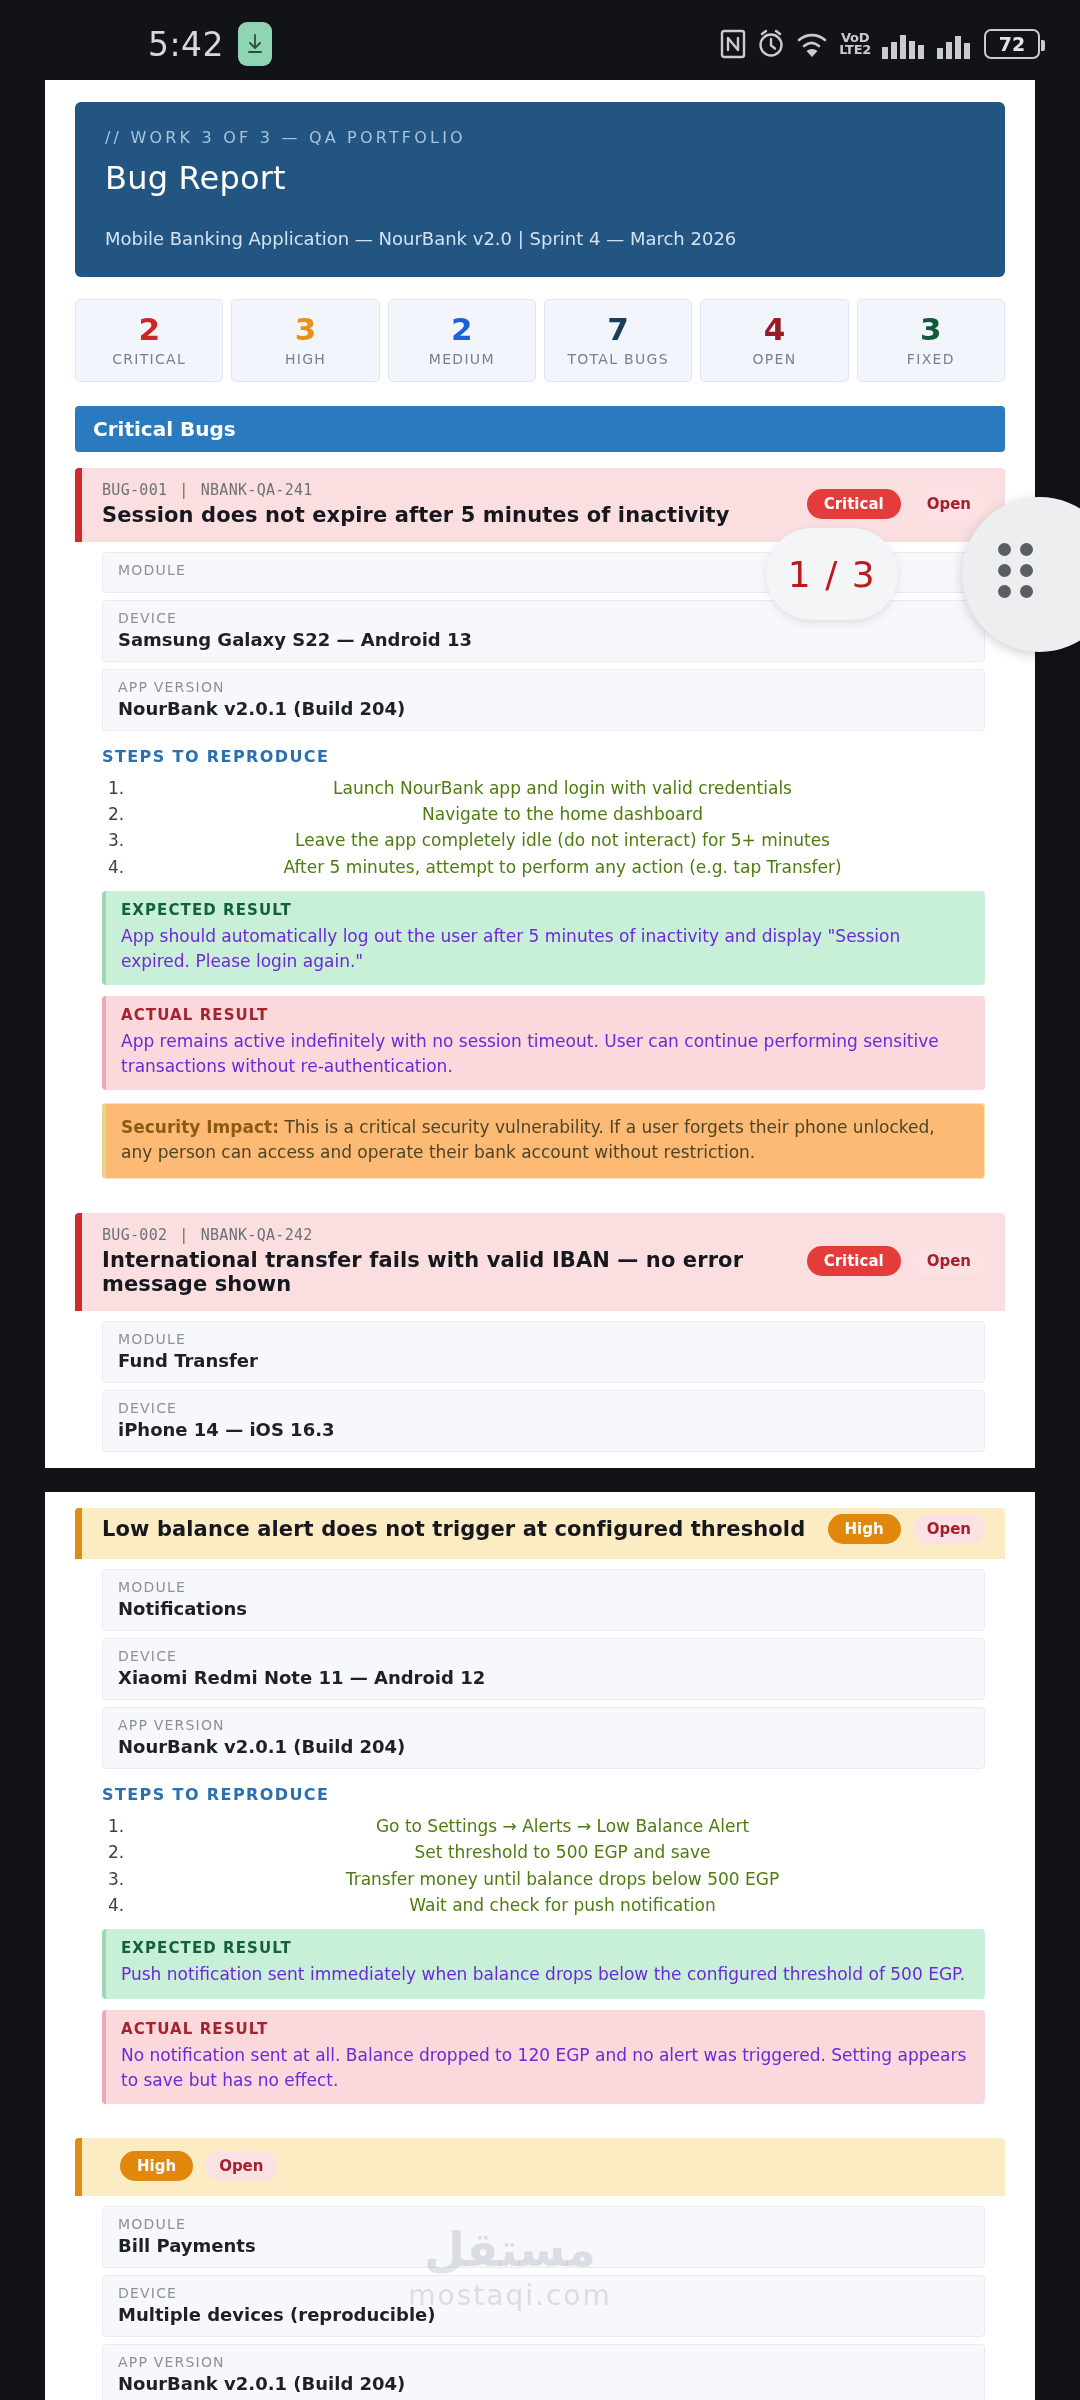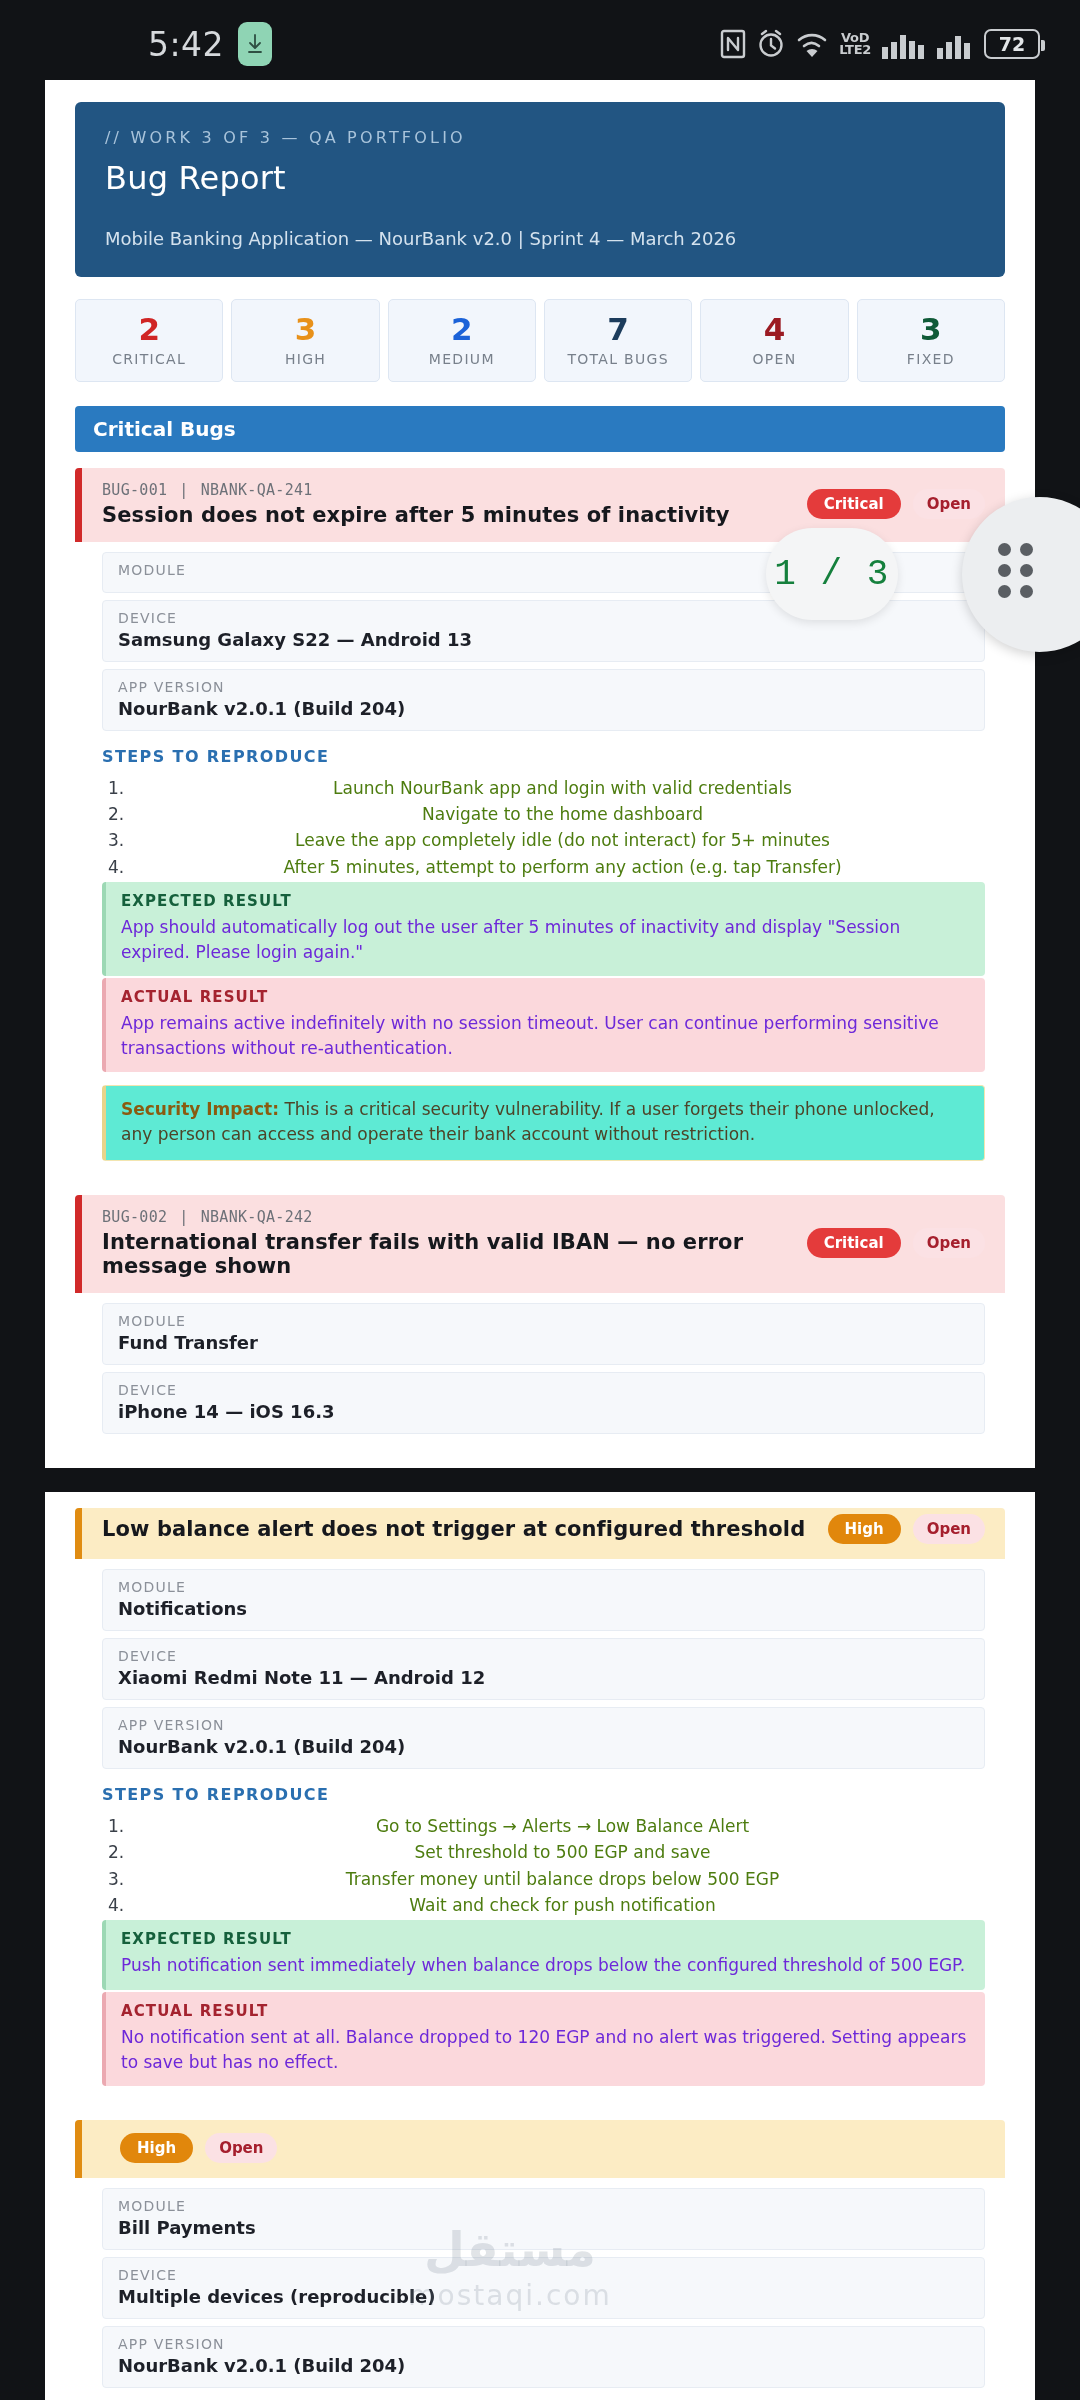--- a/index.html
+++ b/index.html
@@ -118,42 +118,42 @@
   }
   ol.steps { list-style: none; counter-reset: s; }
   ol.steps li {
     counter-increment: s; font-size: 17px; color: #4d7c0f; line-height: 1.55;
     padding-left: 38px; position: relative; text-align: center;
   }
   ol.steps li::before {
     content: counter(s) "."; position: absolute; left: 6px; color: #3a4049;
   }
 
-  .result { border-radius: 4px; padding: 10px 15px 12px 15px; margin-top: 2px; }
+  .result { border-radius: 4px; padding: 10px 15px 12px 15px; margin-top: 11px; }
   .result.expected { background: #c8f0d8; border-left: 4px solid #9cd8b4; }
   .result.actual { background: #fbd8dc; border-left: 4px solid #eba9b1; }
   .res-lbl { font-size: 15px; font-weight: 700; letter-spacing: 1.1px; margin-bottom: 5px; }
   .result.expected .res-lbl { color: #15603c; }
   .result.actual .res-lbl { color: #a4232f; }
   .res-txt { font-size: 17px; color: #6d28d9; line-height: 1.45; }
 
   .impact {
-    background: #5eead4; border: 1px solid #f2e5b0; border-left: 4px solid #e8d48a;
+    background: #fdba74; border: 1px solid #f2e5b0; border-left: 4px solid #e8d48a;
     border-radius: 4px; padding: 11px 15px 13px 15px; margin-top: 13px;
     font-size: 17px; color: #4d4428; line-height: 1.45;
   }
   .impact b { color: #8a5b10; }
 
   
   .page-pill {
     position: absolute; left: 766px; top: 528px; width: 132px; height: 92px;
     background: #f4f5f6; border-radius: 46px;
     box-shadow: 0 3px 10px rgba(0,0,0,.10);
     display: flex; align-items: center; justify-content: center;
-    font-size: 36px; color: #15803d; letter-spacing: 1.5px; font-family: Liberation Mono, monospace;
+    font-size: 36px; color: #b91c1c; letter-spacing: 1.5px;
   }
   .fab {
     position: absolute; left: 962px; top: 497px; width: 155px; height: 155px;
     background: #eceef0; border-radius: 50%;
     box-shadow: 0 3px 12px rgba(0,0,0,.18);
   }
   .fab .dots {
     position: absolute; left: 36px; top: 46px;
     display: grid; grid-template-columns: repeat(2, 22px); grid-template-rows: repeat(3, 21px);
   }

